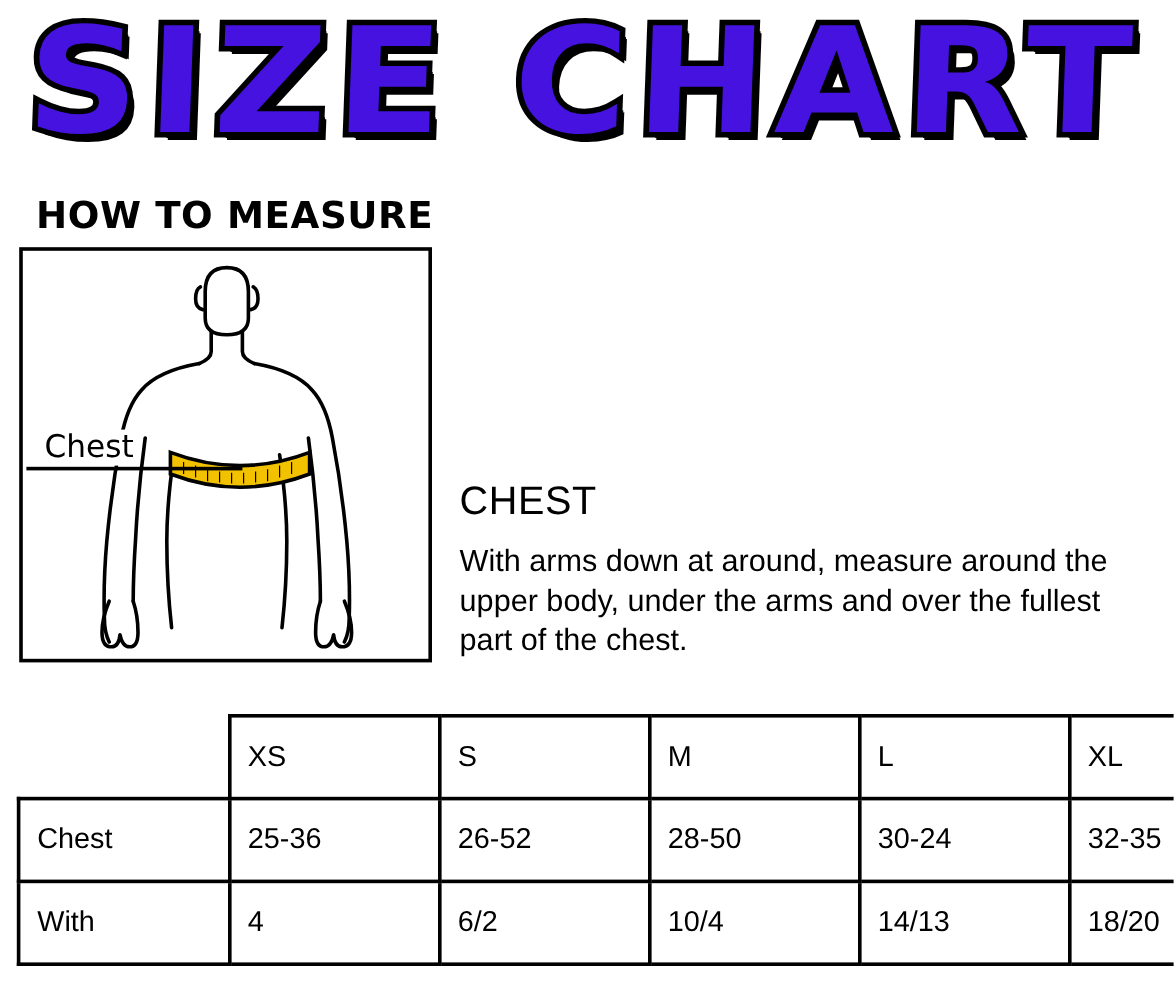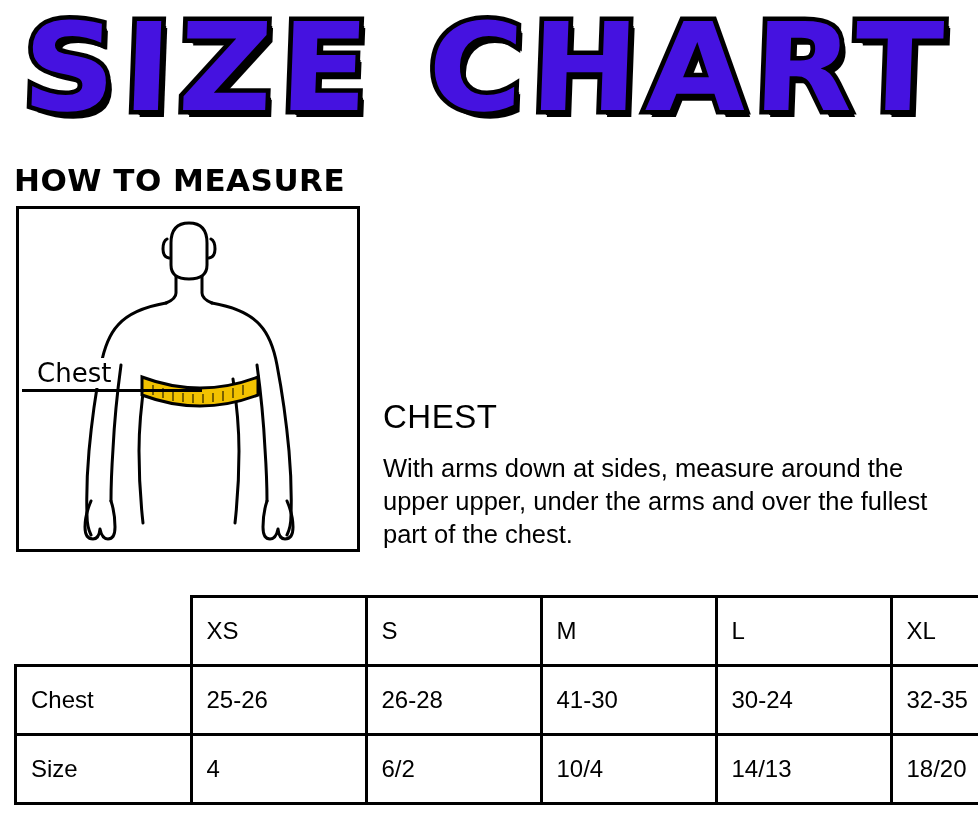--- a/index.html
+++ b/index.html
@@ -40,21 +40,21 @@
     -webkit-text-stroke: 9px #000000;
     paint-order: stroke fill;
     text-shadow:
        5px 5px 0 #000,
        6px 7px 0 #000;
   }
 
   
   #how-to-measure {
     position: absolute;
-    left: 14px;
+    left: 30px;
     top: 162px;
     font-family: "DejaVu Sans", sans-serif;
     font-weight: bold;
     font-size: 31px;
     letter-spacing: 0.5px;
   }
 
   
   #figure-box {
     position: absolute;
@@ -187,42 +187,42 @@
         <line x1="224" y1="176" x2="224" y2="186"></line>
       </g>
     </g>
   </svg>
 </div>
 
 <div id="chest-leader"></div>
 <div id="chest-label">Chest</div>
 
 <div id="desc-title">CHEST</div>
-<div id="desc-body">With arms down at sides, measure around the upper upper, under the arms and over the fullest part of the chest.</div>
+<div id="desc-body">With arms down at around, measure around the upper body, under the arms and over the fullest part of the chest.</div>
 
 <table id="size-table">
   <tbody>
     <tr class="header-row">
       <td class="corner-cell label-cell"></td>
       <td class="data-cell">XS</td>
       <td class="data-cell">S</td>
       <td class="data-cell">M</td>
       <td class="data-cell">L</td>
       <td class="data-cell">XL</td>
     </tr>
     <tr>
       <td class="label-cell">Chest</td>
-      <td class="data-cell">25-26</td>
-      <td class="data-cell">26-28</td>
-      <td class="data-cell">41-30</td>
+      <td class="data-cell">25-36</td>
+      <td class="data-cell">26-52</td>
+      <td class="data-cell">28-50</td>
       <td class="data-cell">30-24</td>
       <td class="data-cell">32-35</td>
     </tr>
     <tr>
-      <td class="label-cell">Size</td>
+      <td class="label-cell">With</td>
       <td class="data-cell">4</td>
       <td class="data-cell">6/2</td>
       <td class="data-cell">10/4</td>
       <td class="data-cell">14/13</td>
       <td class="data-cell">18/20</td>
     </tr>
   </tbody>
 </table>
 
 </body></html>

